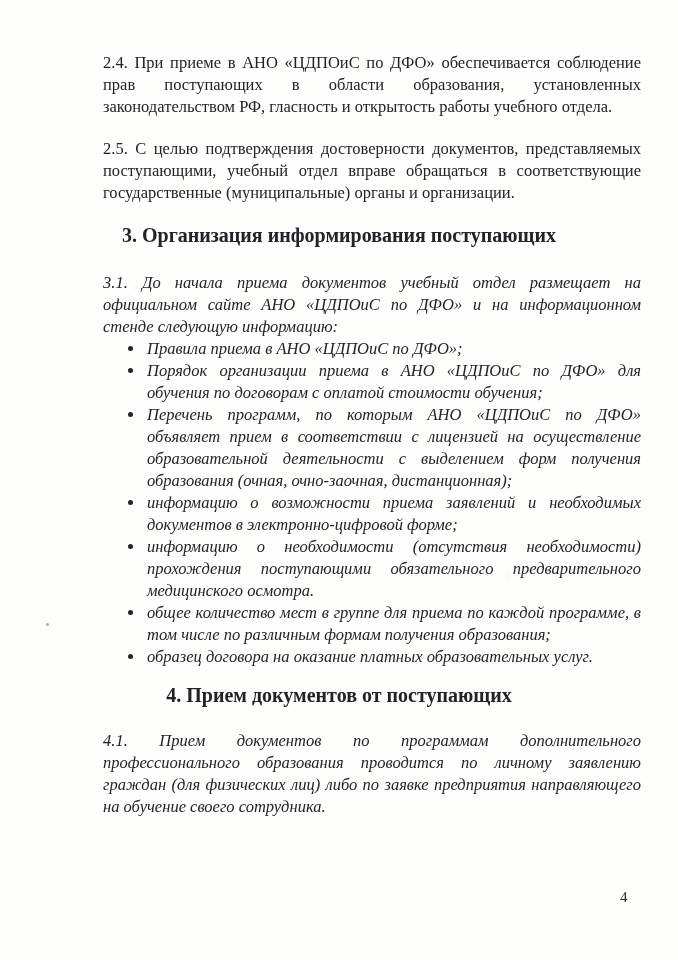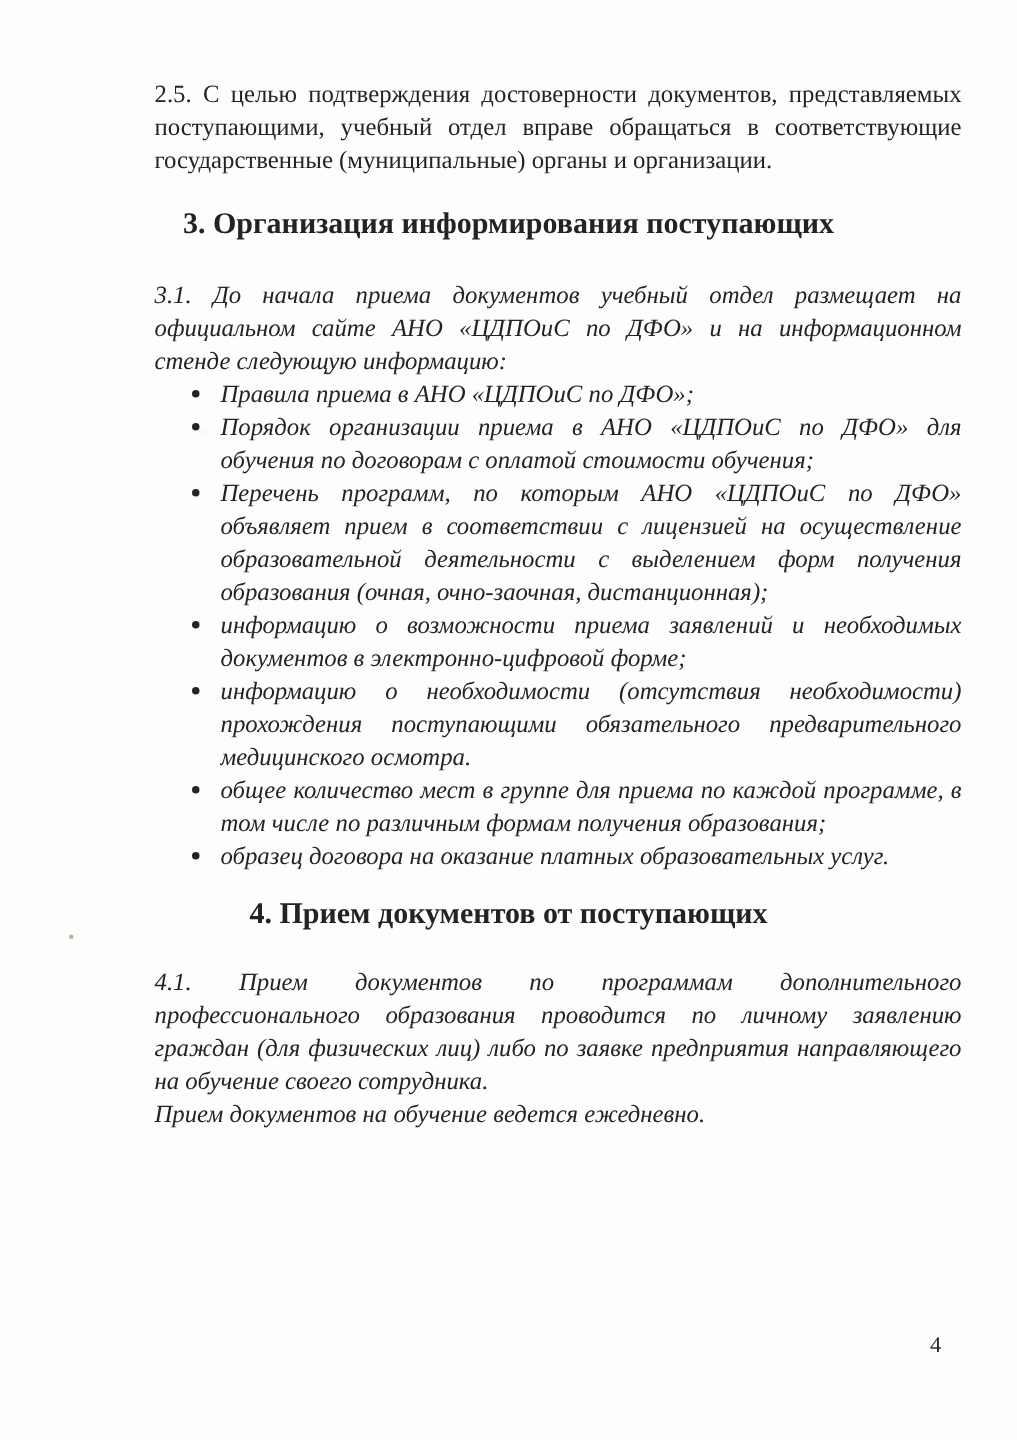--- a/index.html
+++ b/index.html
@@ -61,20 +61,21 @@
     border-radius: 50%;
     background: #8a6d4a;
     opacity: 0.55;
   }
 </style>
 </head>
 <body>
 
 <div class="page">
 
+  <p class="para">2.4. При приеме в АНО «ЦДПОиС по ДФО» обеспечивается соблюдение прав поступающих в области образования, установленных законодательством РФ, гласность и открытость работы учебного отдела.</p>
 
   <p class="para">2.5. С целью подтверждения достоверности документов, представляемых поступающими, учебный отдел вправе обращаться в соответствующие государственные (муниципальные) органы и организации.</p>
 
   <h3 class="heading">3. Организация информирования поступающих</h3>
 
   <p class="para tight">3.1. До начала приема документов учебный отдел размещает на официальном сайте АНО «ЦДПОиС по ДФО» и на информационном стенде следующую информацию:</p>
 
   <ul class="bullets">
     <li>Правила приема в АНО «ЦДПОиС по ДФО»;</li>
     <li>Порядок организации приема в АНО «ЦДПОиС по ДФО» для обучения по договорам с оплатой стоимости обучения;</li>
@@ -82,19 +83,18 @@
     <li>информацию о возможности приема заявлений и необходимых документов в электронно-цифровой форме;</li>
     <li>информацию о необходимости (отсутствия необходимости) прохождения поступающими обязательного предварительного медицинского осмотра.</li>
     <li>общее количество мест в группе для приема по каждой программе, в том числе по различным формам получения образования;</li>
     <li>образец договора на оказание платных образовательных услуг.</li>
   </ul>
 
   <h3 class="heading second">4. Прием документов от поступающих</h3>
 
   <p class="para tight">4.1. Прием документов по программам дополнительного профессионального образования проводится по личному заявлению граждан (для физических лиц) либо по заявке предприятия направляющего на обучение своего сотрудника.</p>
 
-  <p class="para tight">Прием документов на обучение ведется ежедневно.</p>
 
   <div class="page-number">4</div>
 
   <div class="speck"></div>
 
 </div>
 
 </body></html>

